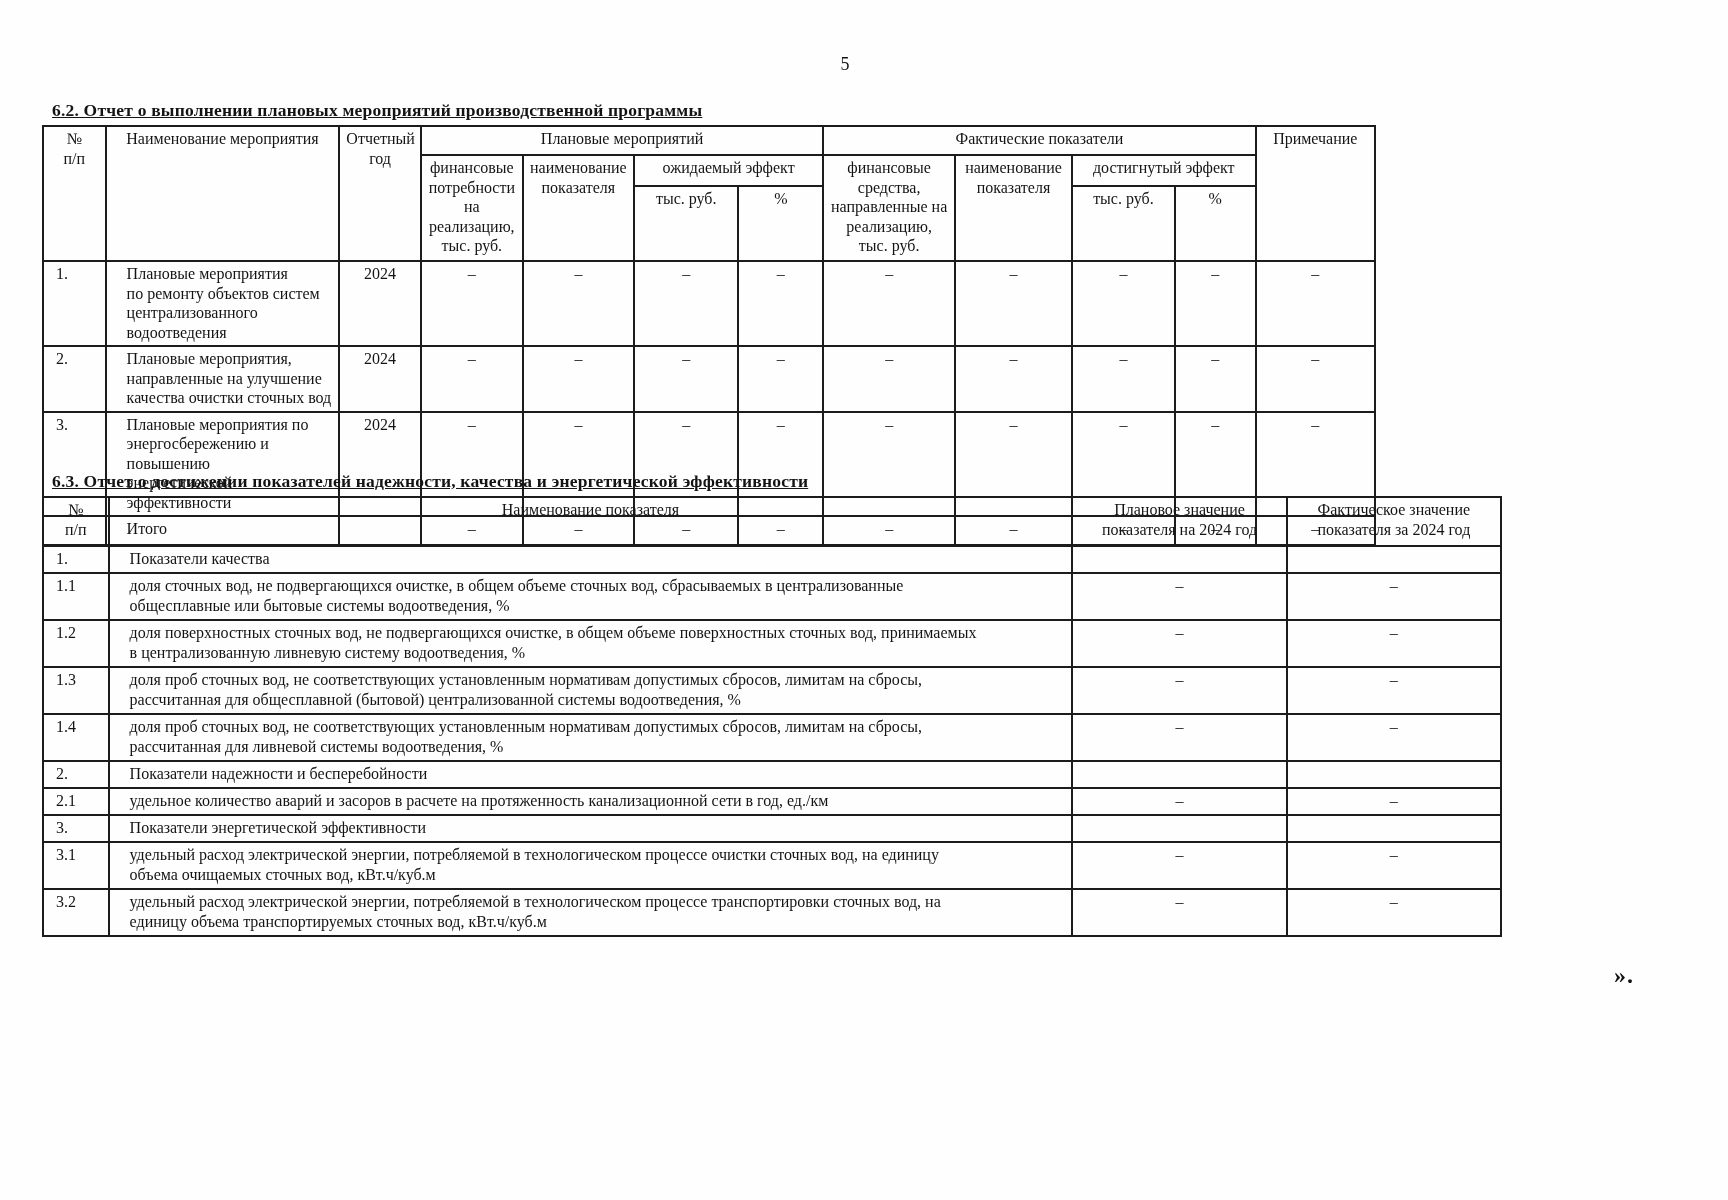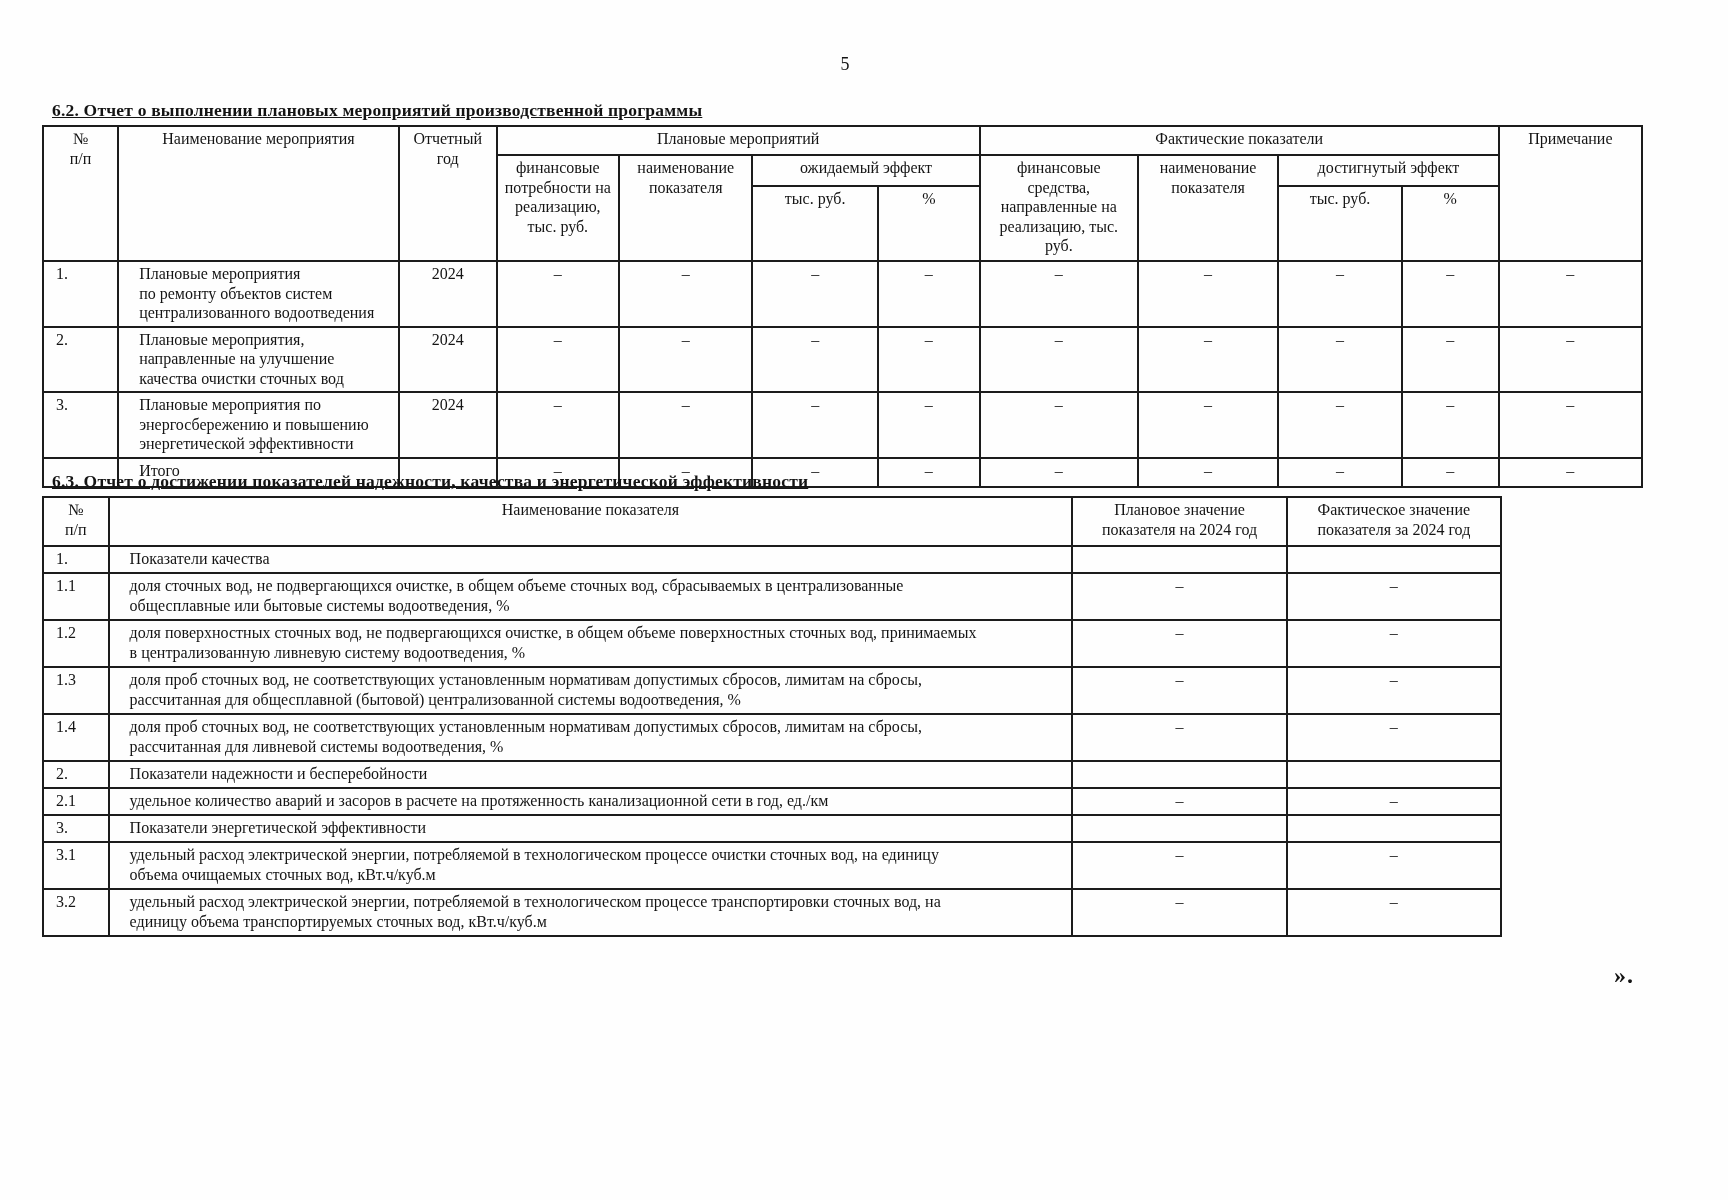--- a/index.html
+++ b/index.html
@@ -25,21 +25,21 @@
     top: 54px;
     left: 0;
     width: 1690px;
     text-align: center;
     font-size: 18px;
   }
   .section {
     position: absolute;
     left: 42px;
   }
-  .section-62 { top: 100px; width: 1601px; }
+  .section-62 { top: 100px; width: 1334px; }
   .section-63 { top: 471px; width: 1460px; }
   .section-title {
     font-size: 17.5px;
     font-weight: bold;
     text-decoration: underline;
     margin: 0 0 4px 10px;
     letter-spacing: 0.2px;
     white-space: pre-line;
   }
   table {

